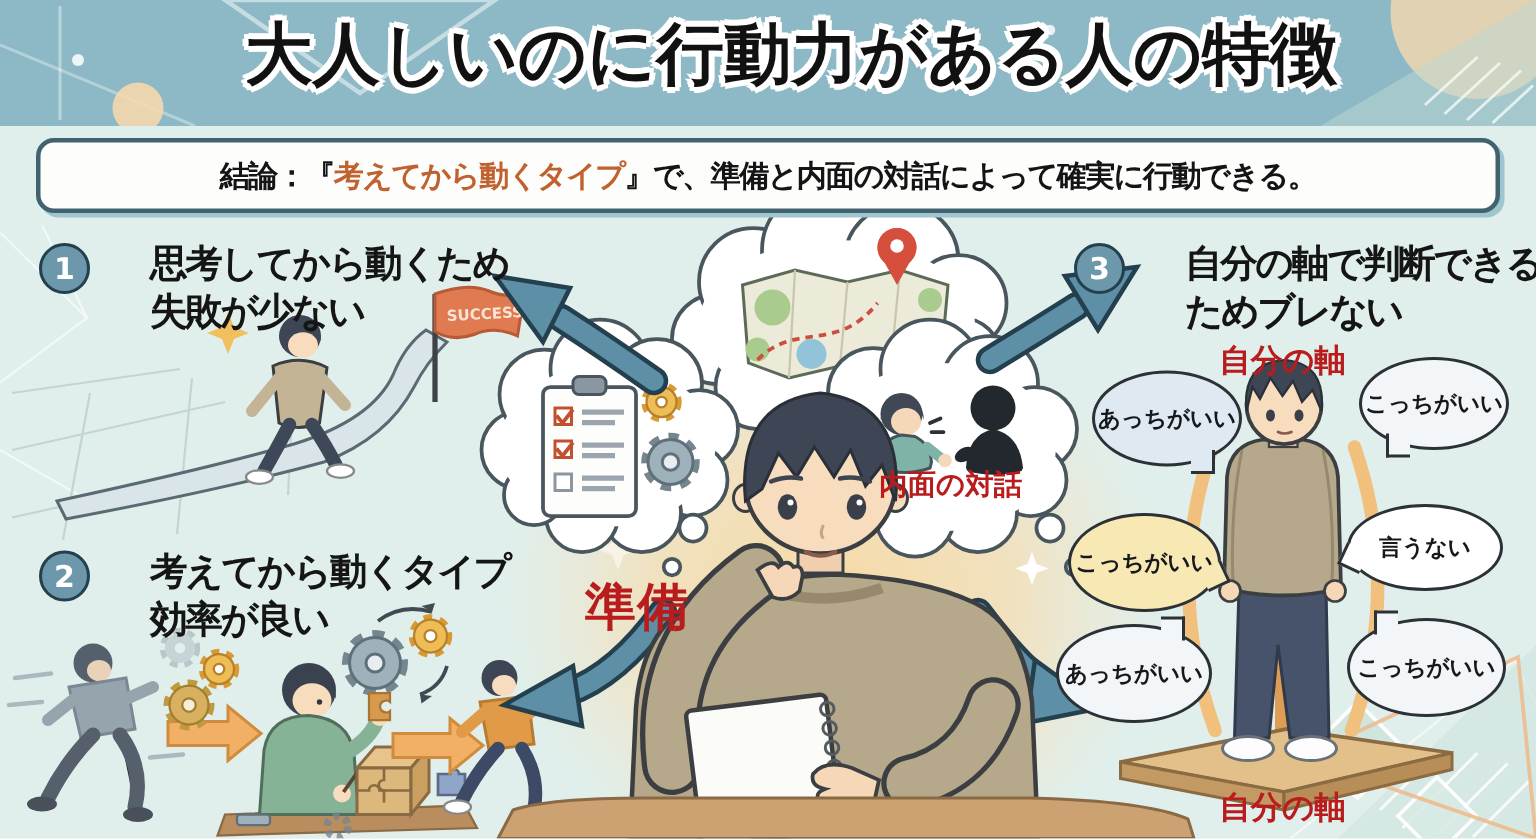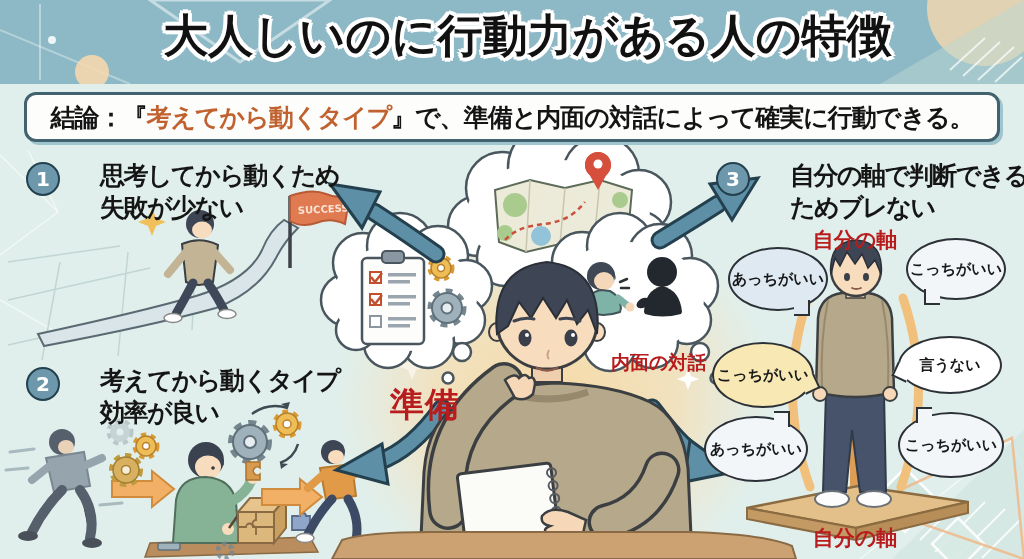--- a/index.html
+++ b/index.html
@@ -17,38 +17,38 @@
                  0 -4px 0 #fff,0 4px 0 #fff,-4px 0 0 #fff,4px 0 0 #fff;
     padding-left:31px;
   }
 
   
   .conclusion {
     position:absolute; left:24px; top:92px; width:976px; height:50px;
     background:#fdfdfc; border:3.5px solid #41626e; border-radius:12px;
     box-shadow:3px 3px 0 #9fc6ce;
     display:flex; align-items:center; justify-content:center;
-    font-size:25px; font-weight:bold; color:#141414; letter-spacing:-1px; white-space:nowrap;
+    font-size:20px; font-weight:bold; color:#141414; letter-spacing:-1px; white-space:nowrap;
   }
   .conclusion .hl { color:#c0622f; }
 
   
   .point { position:absolute; display:flex; gap:8px; align-items:flex-start; }
   .num {
     flex:0 0 auto; width:34px; height:34px; border-radius:50%;
     background:#6d98ab; border:2.5px solid #23404e; color:#fff;
     font-size:20px; font-weight:bold; display:flex; align-items:center; justify-content:center;
     margin-top:2px;
   }
   .ptxt { font-size:25px; font-weight:bold; color:#151515; line-height:1.28; letter-spacing:-1.5px; white-space:nowrap;margin-left:32px; }
 
   
   .lbl { position:absolute; font-weight:bold; color:#b91c1c; white-space:nowrap; }
   .lbl-junbi  { left:390px; top:382px; font-size:34px; letter-spacing:1px; }
-  .lbl-naimen { left:611px; top:310px; font-size:19px; letter-spacing:0px;margin-top:40px; }
+  .lbl-naimen { left:586px; top:310px; font-size:19px; letter-spacing:0px; }
   .lbl-axis-top { left:790px; top:226px; width:130px; text-align:center; font-size:21px; }
   .lbl-axis-bot { left:790px; top:524px; width:130px; text-align:center; font-size:21px; }
 
   
   .bubble {
     position:absolute; border:2.5px solid #2b3137; border-radius:50%;
     display:flex; align-items:center; justify-content:center; text-align:center;
     font-size:15px; font-weight:bold; color:#16181a; line-height:1.25;
   }
   .bubble::after {

